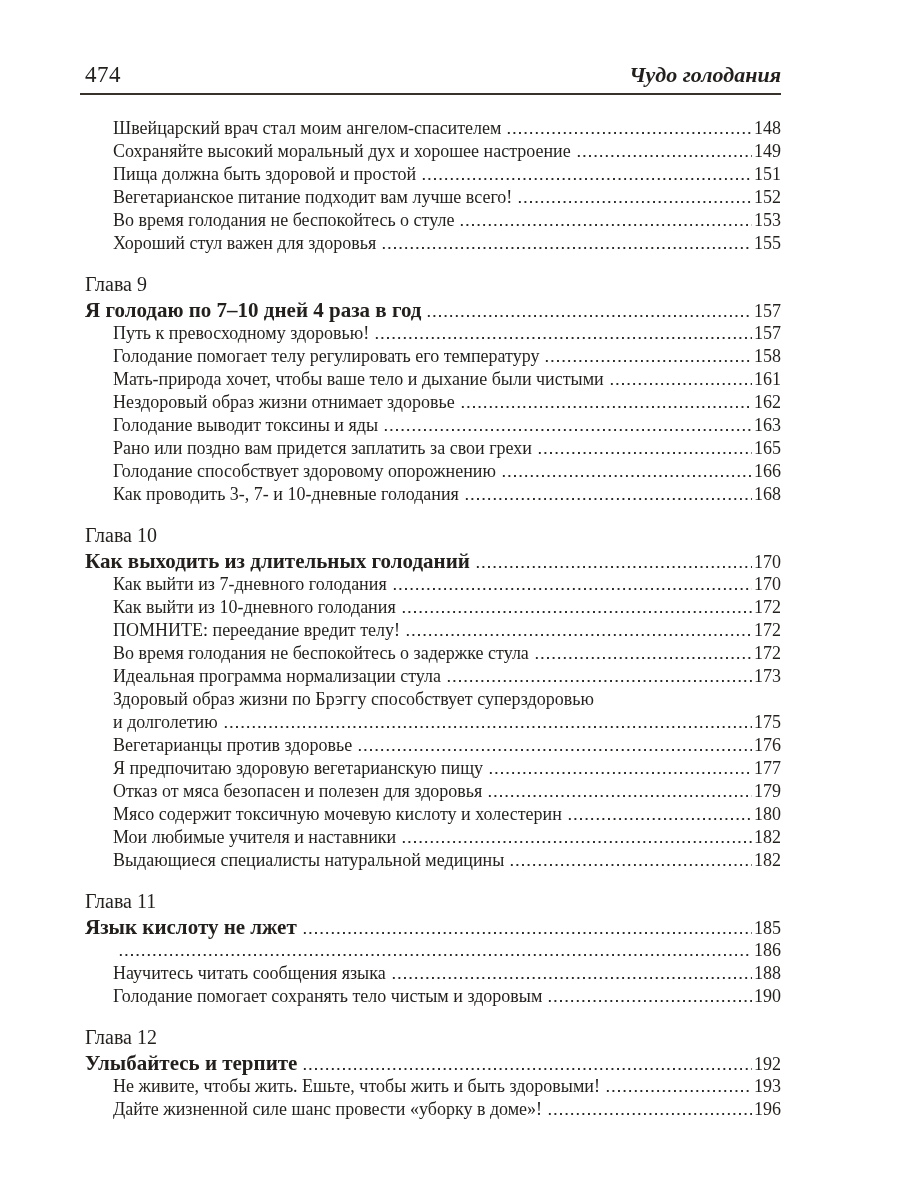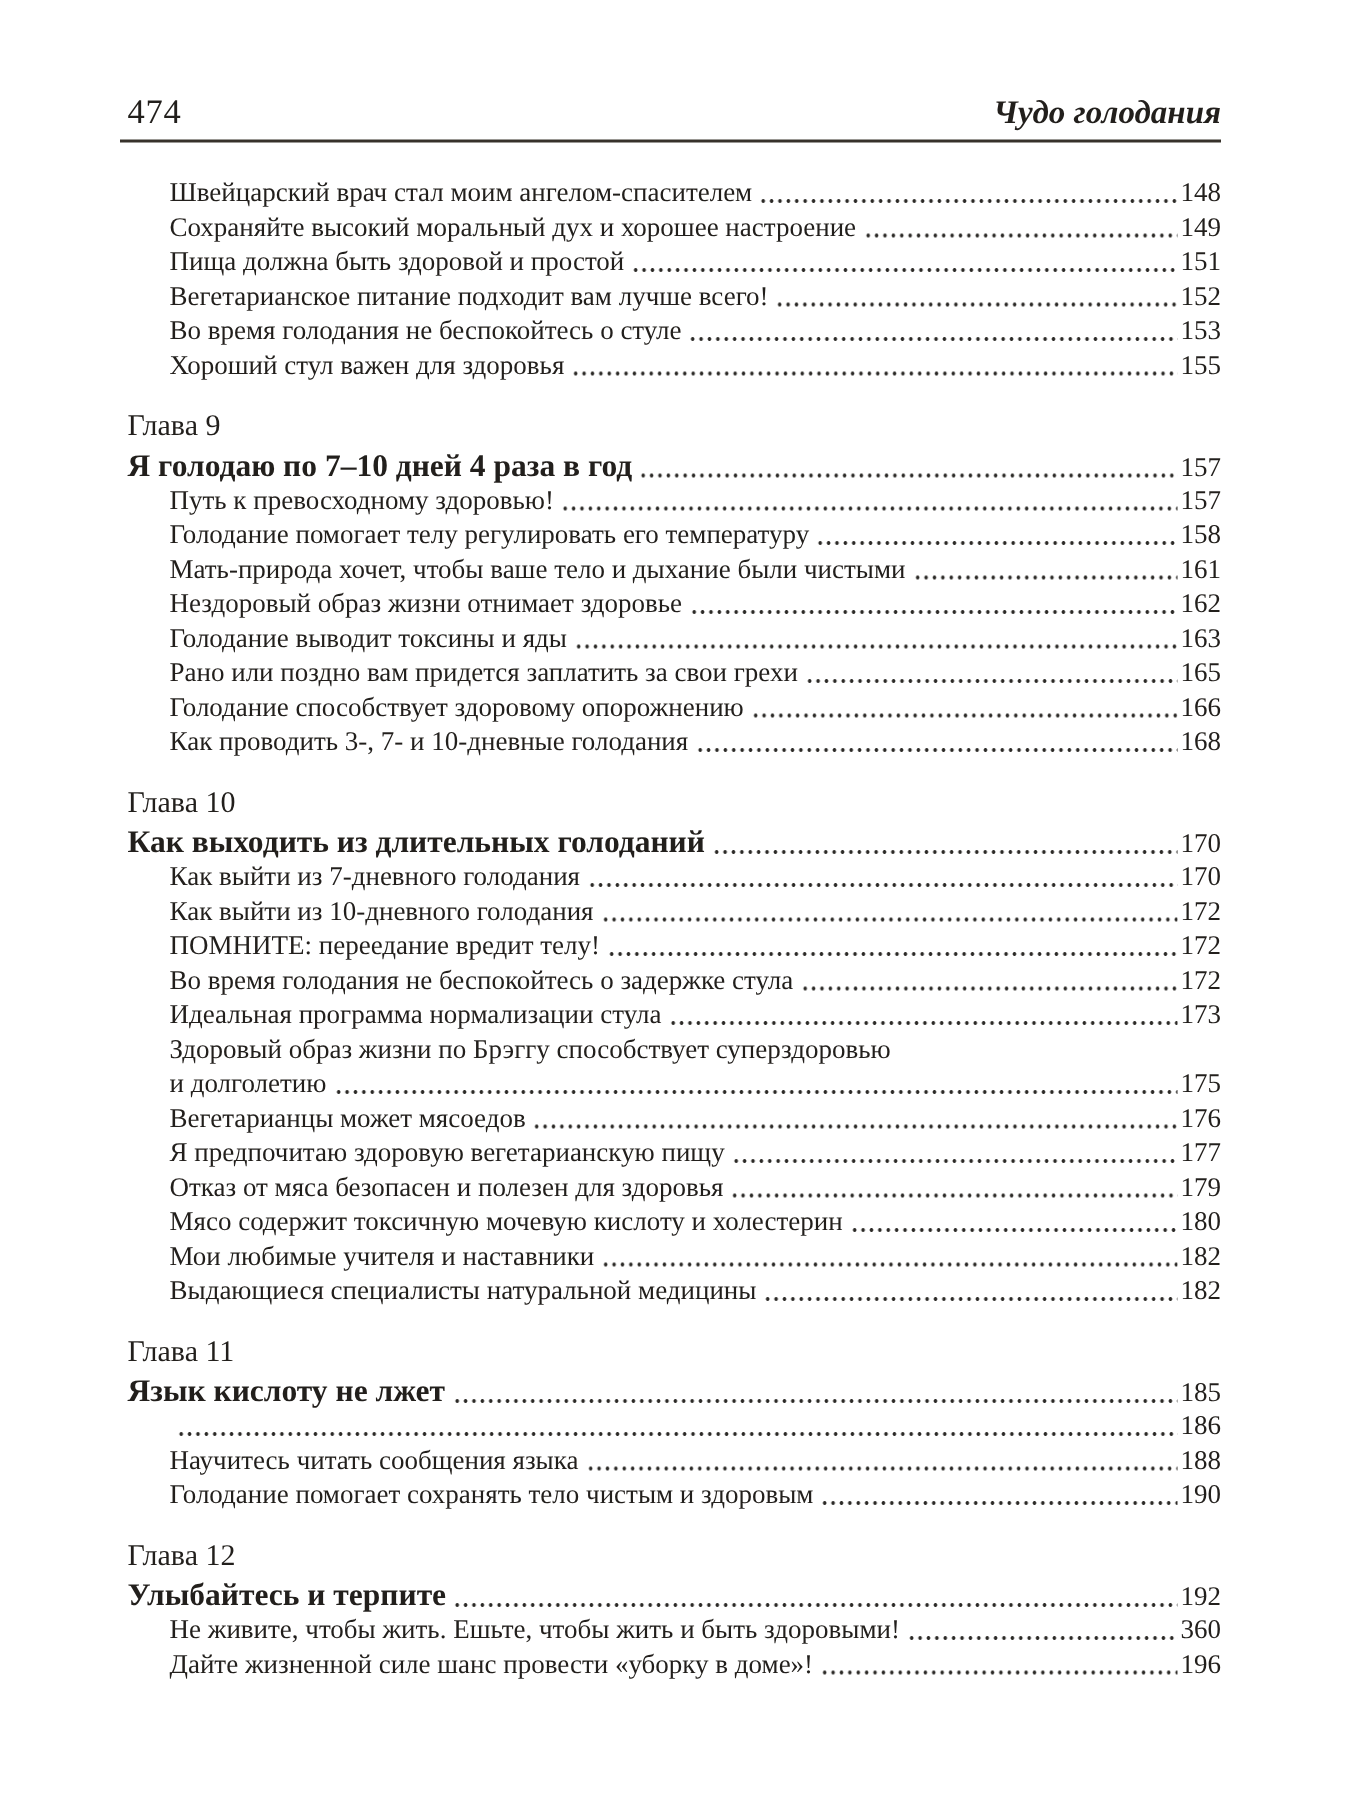--- a/index.html
+++ b/index.html
@@ -11,21 +11,21 @@
     width: 900px;
     height: 1200px;
     font-family: "Liberation Serif", "DejaVu Serif", serif;
     color: #221f1c;
     overflow: hidden;
   }
   .page {
     box-sizing: border-box;
     width: 900px;
     height: 892px;
-    padding: 62px 86px 0 85px;
+    padding: 62px 119px 0 85px;
     background: #ffffff;
   }
   .page-header {
     display: flex;
     justify-content: space-between;
     align-items: baseline;
     line-height: 26px;
   }
   .folio {
     font-size: 23px;
@@ -202,21 +202,21 @@
         </div>
         <div class="row entry-row">
           <span class="entry-label">Здоровый образ жизни по Брэггу способствует суперздоровью</span>
         </div>
         <div class="row entry-row">
           <span class="entry-label">и долголетию</span>
           <span class="leader"></span>
           <span class="pagenum">175</span>
         </div>
         <div class="row entry-row">
-          <span class="entry-label">Вегетарианцы может мясоедов</span>
+          <span class="entry-label">Вегетарианцы против здоровье</span>
           <span class="leader"></span>
           <span class="pagenum">176</span>
         </div>
         <div class="row entry-row">
           <span class="entry-label">Я предпочитаю здоровую вегетарианскую пищу</span>
           <span class="leader"></span>
           <span class="pagenum">177</span>
         </div>
         <div class="row entry-row">
           <span class="entry-label">Отказ от мяса безопасен и полезен для здоровья</span>
@@ -268,21 +268,21 @@
           <span class="chapter-label">Глава 12</span>
         </div>
         <div class="row chapter-title-row">
           <span class="chapter-title">Улыбайтесь и терпите</span>
           <span class="leader"></span>
           <span class="pagenum">192</span>
         </div>
         <div class="row entry-row">
           <span class="entry-label">Не живите, чтобы жить. Ешьте, чтобы жить и быть здоровыми!</span>
           <span class="leader"></span>
-          <span class="pagenum">360</span>
+          <span class="pagenum">193</span>
         </div>
         <div class="row entry-row">
           <span class="entry-label">Дайте жизненной силе шанс провести «уборку в доме»!</span>
           <span class="leader"></span>
           <span class="pagenum">196</span>
         </div>
       </section>
     </main>
 </div>
 

